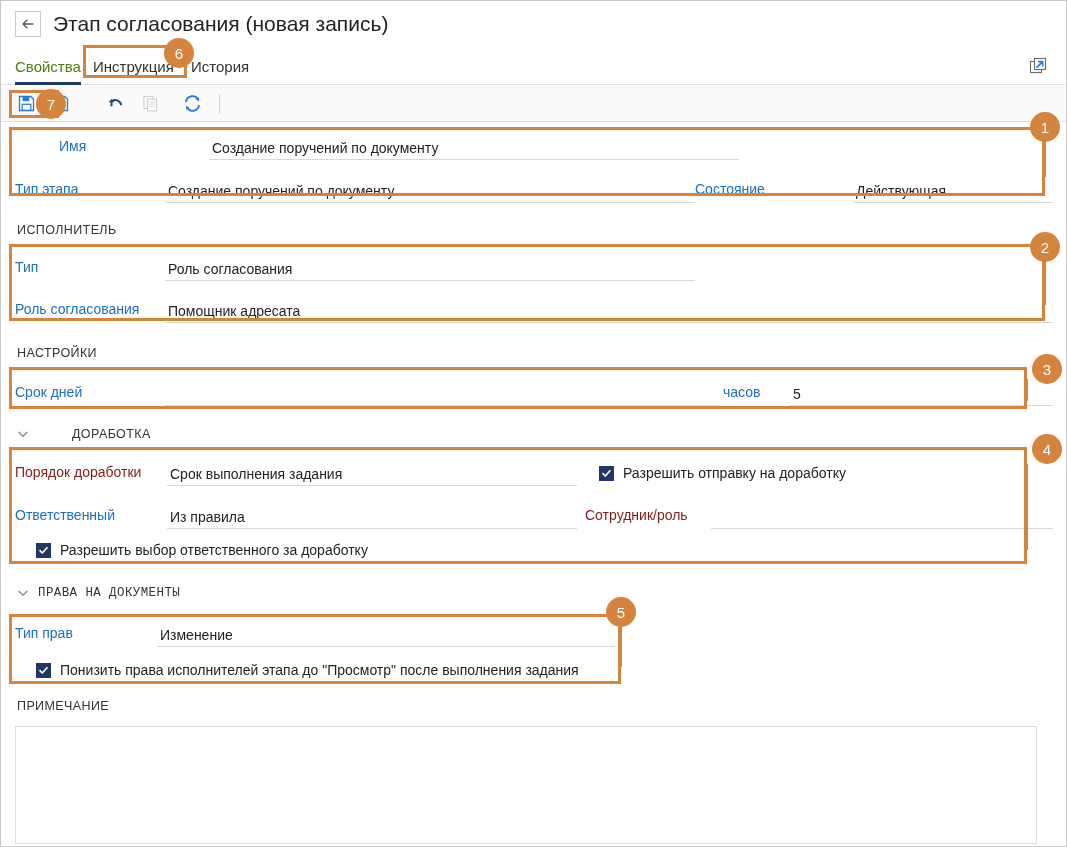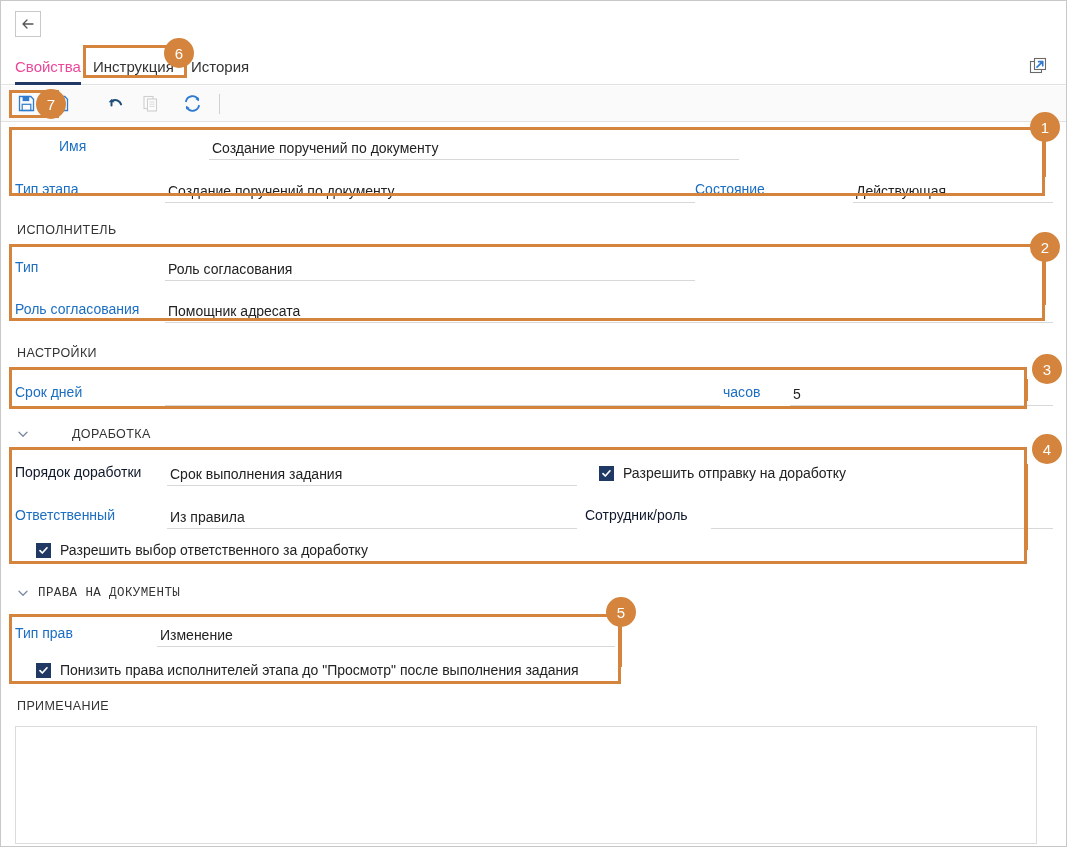--- a/index.html
+++ b/index.html
@@ -37,21 +37,21 @@
   
   .tabstrip {
     position: absolute; left: 0; top: 46px; width: 1067px; height: 38px;
     border-bottom: 1px solid #e2e2e2;
   }
   .tab {
     position: absolute; top: 0; height: 38px;
     display: flex; align-items: center;
     font-size: 15px; color: #333; cursor: pointer; white-space: nowrap;
   }
-  .tab.active { color: #ec4899; }
+  .tab.active { color: #4d7c0f; }
   .tab.active::after {
     content: ""; position: absolute; left: 0; right: 0; bottom: 0;
     height: 3px; background: #1f3864;
   }
   .expand-icon {
     position: absolute; right: 20px; top: 9px;
     width: 20px; height: 20px; cursor: pointer;
   }
 
   
@@ -76,21 +76,21 @@
     position: absolute; font-size: 12.5px; color: #333;
     letter-spacing: .4px; display: flex; align-items: center; gap: 9px;
   }
   .chev { width: 12px; height: 12px; flex: none; }
 
   .frow { position: absolute; height: 30px; }
   .flabel {
     position: absolute; left: 0; top: 6px;
     font-size: 14px; color: #1b6ec2; white-space: nowrap;
   }
-  .flabel.muted { color: #0f172a; }
+  .flabel.muted { color: #7f1d1d; }
   .fval {
     position: absolute; top: 4px; height: 24px;
     border-bottom: 1px solid #d8d8d8;
     font-size: 14px; color: #222; padding-left: 3px;
     display: flex; align-items: center; white-space: nowrap; cursor: text;
   }
 
   .cbrow {
     position: absolute; height: 22px; display: flex; align-items: center; gap: 9px;
     cursor: pointer;
@@ -130,20 +130,21 @@
 <body>
 
 <div id="app">
 
   <div class="titlebar">
     <div class="back-btn">
       <svg width="14" height="14" viewBox="0 0 14 14">
         <path d="M12 7H2.5M6 3L2 7l4 4" fill="none" stroke="#555" stroke-width="1.3" stroke-linecap="round" stroke-linejoin="round"></path>
       </svg>
     </div>
+    <div class="page-title">Этап согласования (новая запись)</div>
   </div>
 
   <div class="tabstrip">
     <div class="tab active" style="left:14px;">
       <span>Свойства</span>
     </div>
     <div class="tab" style="left:92px;">
       <span>Инструкция</span>
     </div>
     <div class="tab" style="left:190px;">

